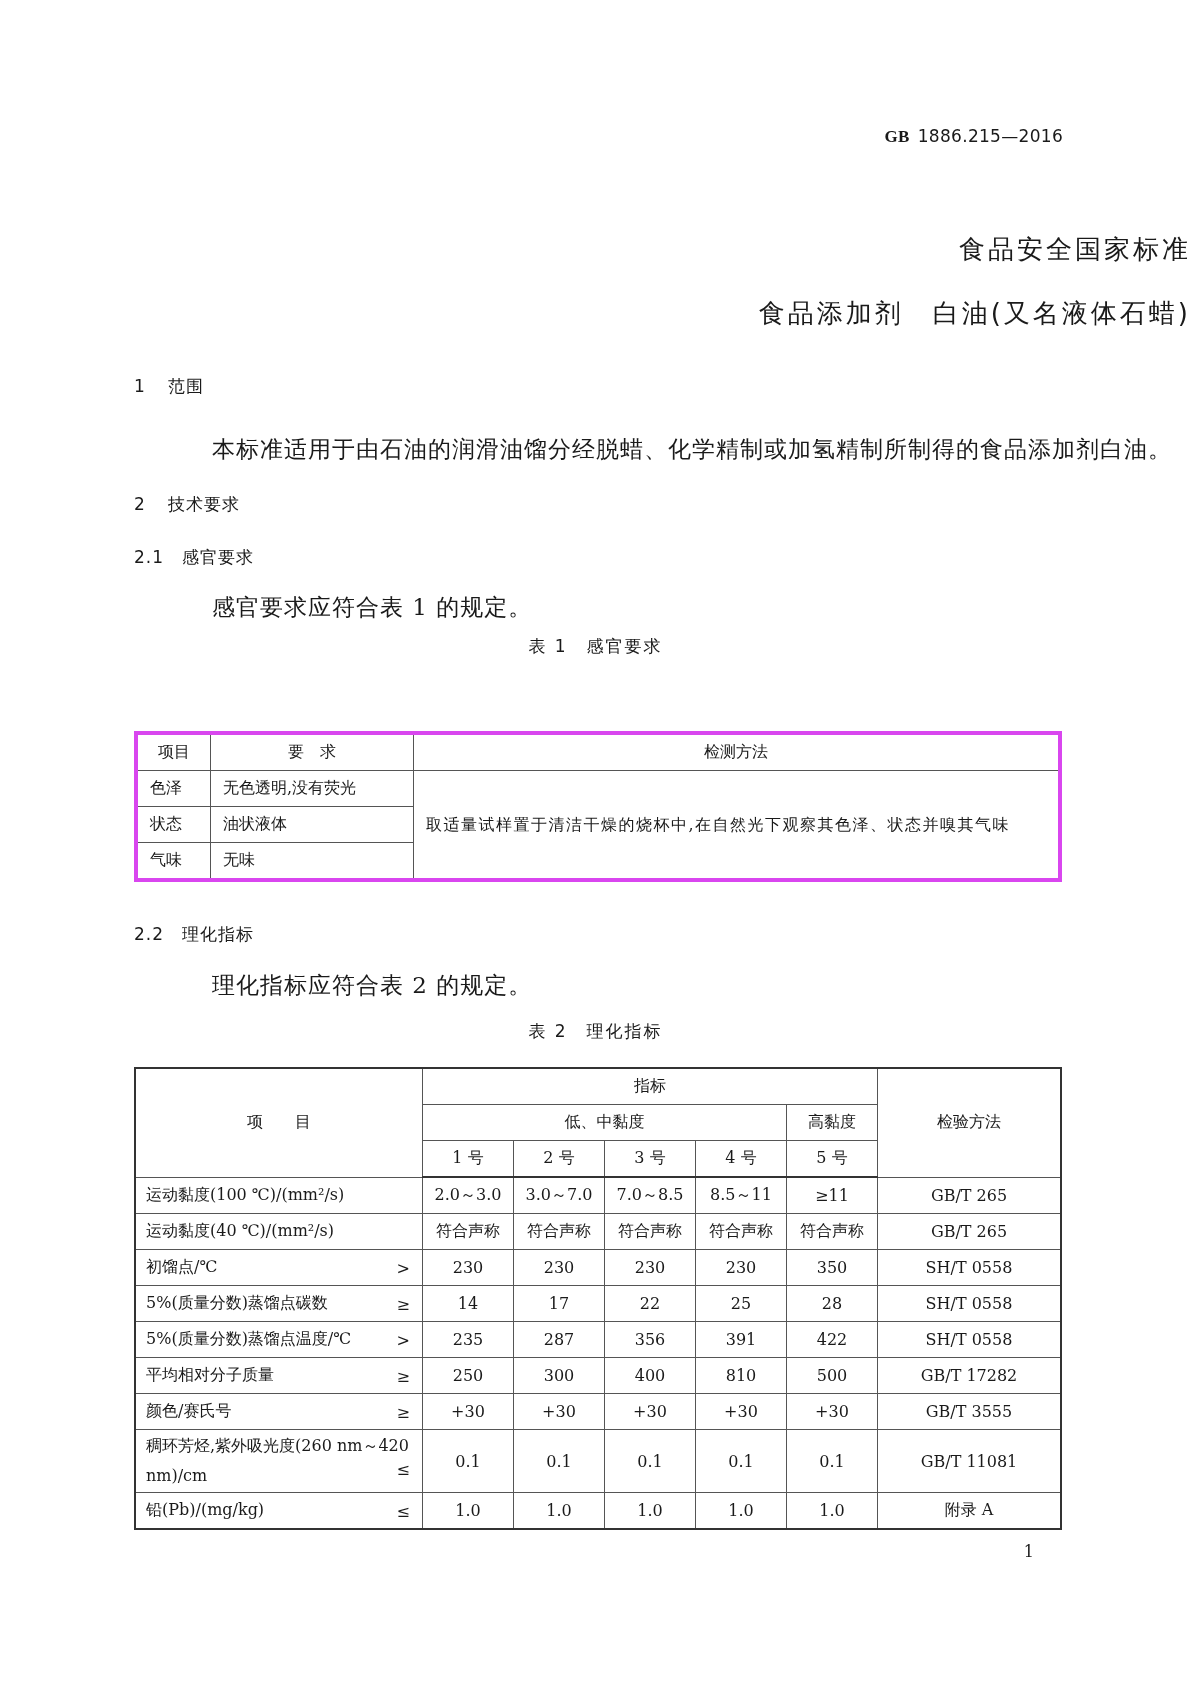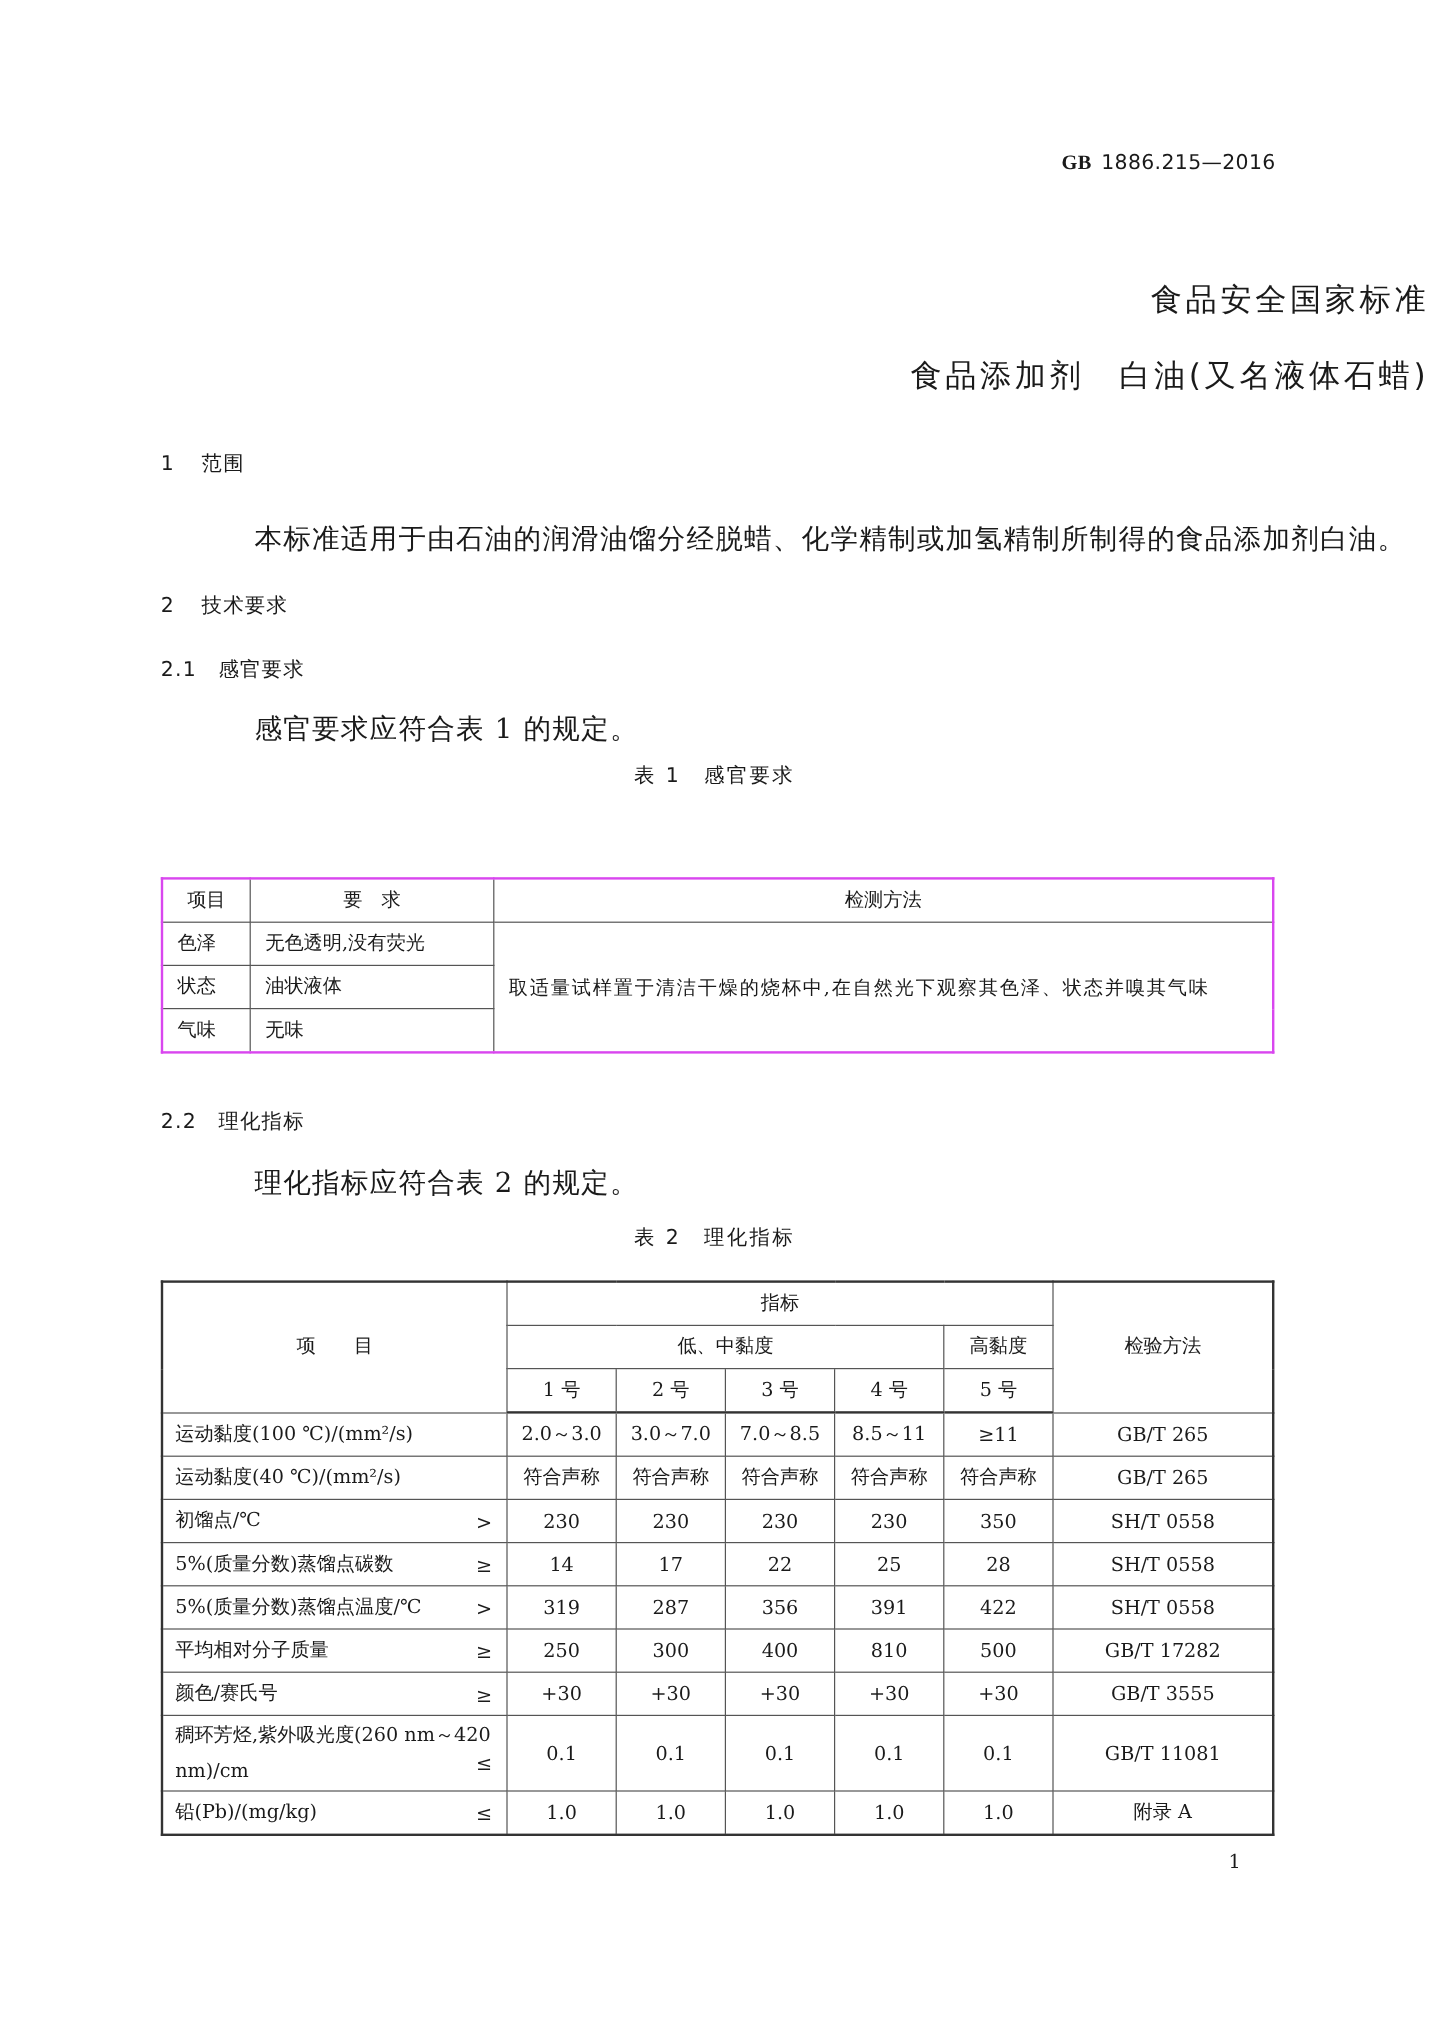--- a/index.html
+++ b/index.html
@@ -14,21 +14,21 @@
   .t2 { top: 296px; }
   .sec { position: absolute; left: 134px; font-family: "DejaVu Sans", sans-serif;
          font-size: 17px; letter-spacing: 1px; }
   .sec .num { display: inline-block; width: 34px; }
   .sec .num.w2 { width: 48px; }
   .para { position: absolute; left: 176px; font-size: 23px; letter-spacing: 1px; margin-left: 36px; }
   .cap { position: absolute; left: 0; width: 1191px; text-align: center;
          font-family: "DejaVu Sans", sans-serif; font-size: 17px; letter-spacing: 2px; }
   table { position: absolute; border-collapse: collapse; font-size: 16px; }
   td, th { border: 1px solid #555; font-weight: normal; padding: 0; }
-  .tbl1 { left: 134px; top: 731px; width: 928px; border: 2px solid #d946ef; }
+  .tbl1 { left: 134px; top: 731px; width: 928px; border: 4px solid #d946ef; }
   .tbl1 td { height: 35px; padding-left: 12px; }
   .tbl1 .c { text-align: center; padding-left: 0; }
   .tbl1 .method { line-height: 30px; letter-spacing: 1.5px; vertical-align: middle; }
   .tbl2 { left: 134px; top: 1067px; width: 928px; border: 2px solid #333; }
   .tbl2 td { height: 35px; text-align: center; }
   .tbl2 td.item { text-align: left; padding-left: 10px; position: relative; margin-top: 28px; }
   .tbl2 td.item .op { position: absolute; right: 12px; bottom: 7px; }
   .tbl2 tr.tall td { height: 62px; }
   .tbl2 tr.tall td.item { line-height: 30px; }
   .tbl2 thead tr.last td { border-bottom: 2px solid #333; }
@@ -131,21 +131,21 @@
         <td class="item"><span>5%(质量分数)蒸馏点碳数</span><span class="op">≥</span></td>
         <td>14</td>
         <td>17</td>
         <td>22</td>
         <td>25</td>
         <td>28</td>
         <td>SH/T 0558</td>
       </tr>
       <tr>
         <td class="item"><span>5%(质量分数)蒸馏点温度/℃</span><span class="op">&gt;</span></td>
-        <td>319</td>
+        <td>235</td>
         <td>287</td>
         <td>356</td>
         <td>391</td>
         <td>422</td>
         <td>SH/T 0558</td>
       </tr>
       <tr>
         <td class="item"><span>平均相对分子质量</span><span class="op">≥</span></td>
         <td>250</td>
         <td>300</td>

